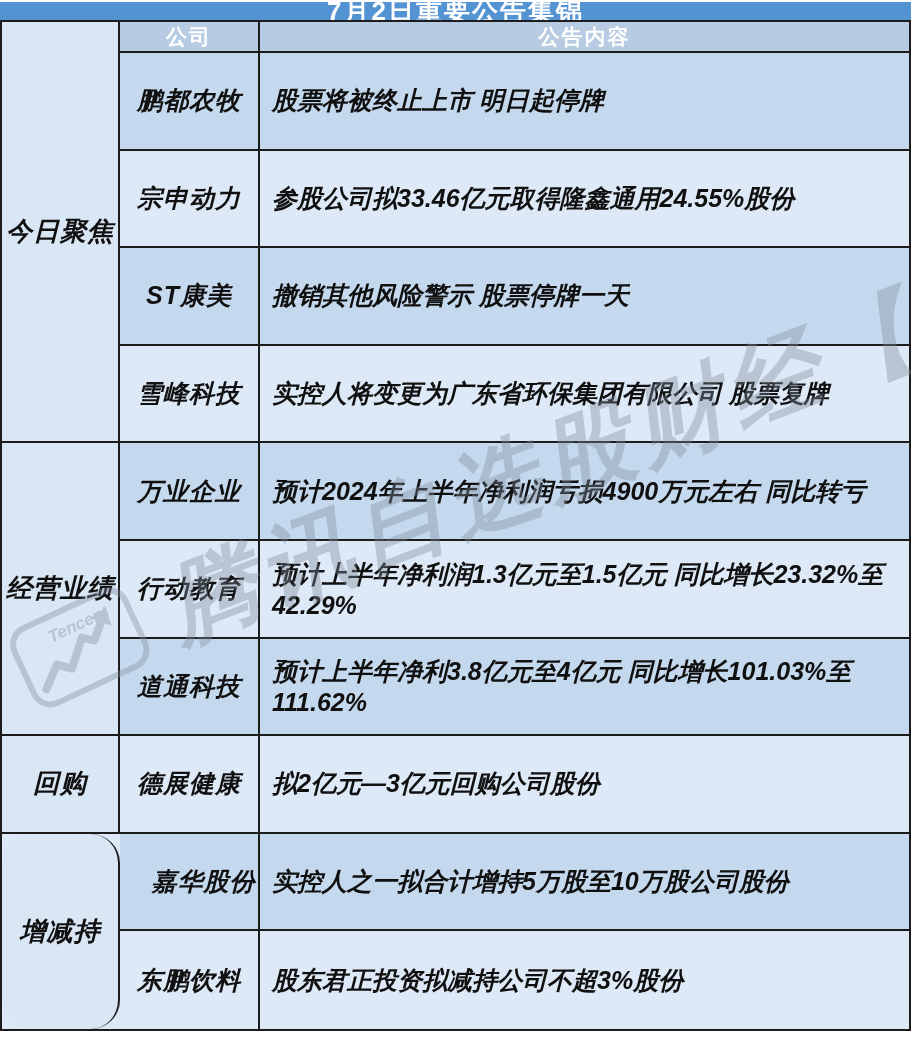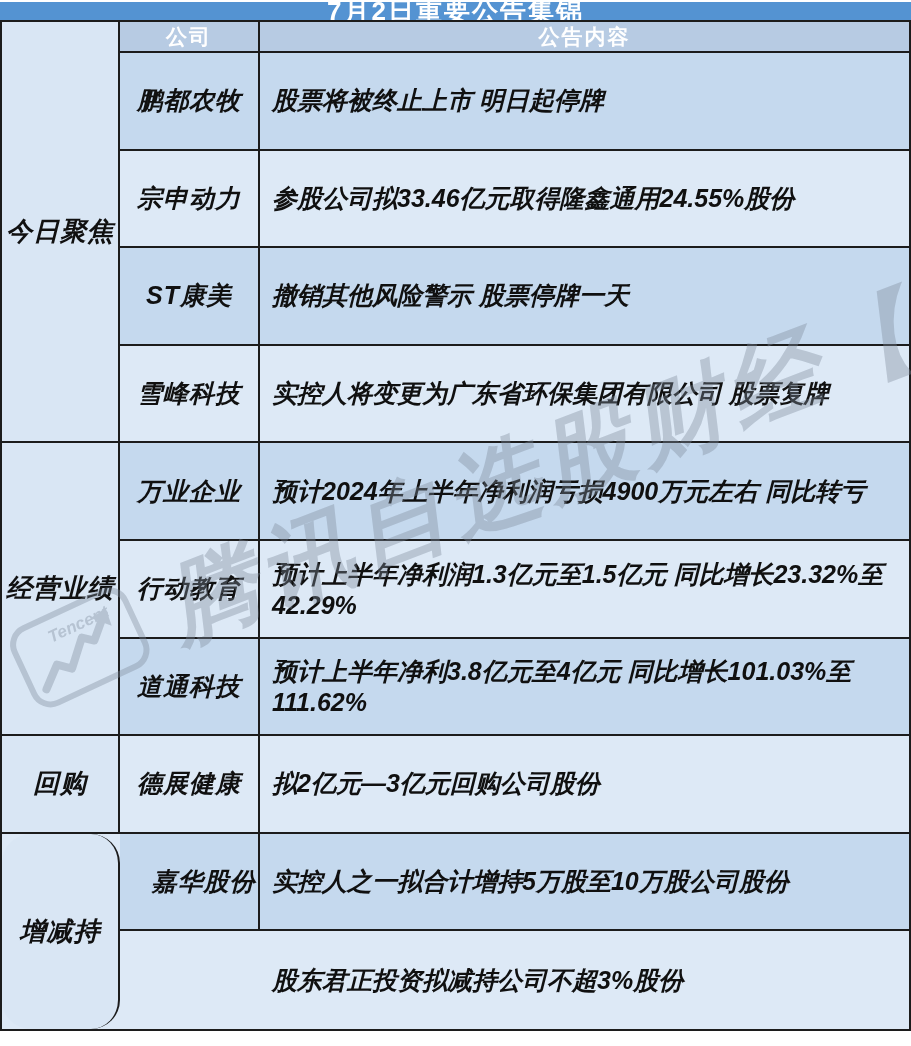--- a/index.html
+++ b/index.html
@@ -123,20 +123,21 @@
       <div class="cell company shade-light" style="grid-area: 7 / 2;">行动教育</div>
       <div class="cell content shade-light" style="grid-area: 7 / 3;">预计上半年净利润1.3亿元至1.5亿元 同比增长23.32%至42.29%</div>
       <div class="cell company shade-dark" style="grid-area: 8 / 2;">道通科技</div>
       <div class="cell content shade-dark" style="grid-area: 8 / 3;">预计上半年净利3.8亿元至4亿元 同比增长101.03%至111.62%</div>
       <div class="cell category" style="grid-area: 9 / 1 / span 1;">回购</div>
       <div class="cell company shade-light" style="grid-area: 9 / 2;">德展健康</div>
       <div class="cell content shade-light" style="grid-area: 9 / 3;">拟2亿元—3亿元回购公司股份</div>
       <div class="cell category no-bottom" style="grid-area: 10 / 1 / span 2; border-radius: 29px;">增减持</div>
       <div class="cell company shade-dark" style="grid-area: 10 / 2; padding-left: 29px;">嘉华股份</div>
       <div class="cell content shade-dark" style="grid-area: 10 / 3;">实控人之一拟合计增持5万股至10万股公司股份</div>
+      <div class="cell company shade-light no-bottom" style="grid-area: 11 / 2;">东鹏饮料</div>
       <div class="cell content shade-light no-bottom" style="grid-area: 11 / 3;">股东君正投资拟减持公司不超3%股份</div>
     </div>
 
   <div class="watermark">
     <svg class="wm-logo" width="132" height="92" viewBox="0 0 132 92" fill="none" stroke="currentColor" transform="rotate(-4)">
       <rect x="5" y="5" width="122" height="82" rx="18" stroke-width="6"></rect>
       <text x="42" y="30" font-size="17" font-weight="bold" font-style="italic" fill="currentColor" stroke="none">Tencent</text>
       <polyline points="18,70 38,52 50,62 72,38 82,46 102,26" stroke-width="8" stroke-linecap="round" stroke-linejoin="round"></polyline>
       <path d="M88 24 L106 22 L104 40 Z" fill="currentColor" stroke="none"></path>
     </svg>

